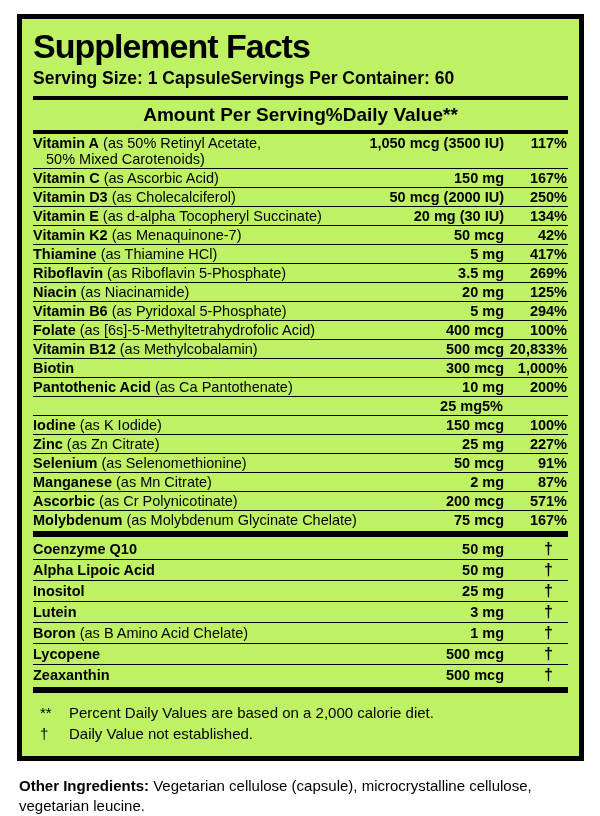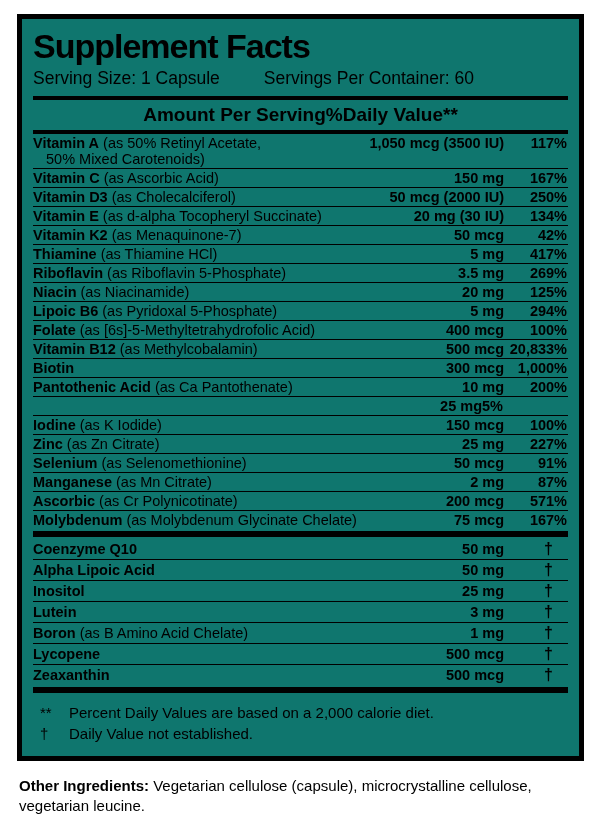--- a/index.html
+++ b/index.html
@@ -5,29 +5,29 @@
   * { box-sizing: border-box; margin: 0; padding: 0; }
   html, body {
     width: 600px; height: 816px; overflow: hidden;
     background: #ffffff; color: #000;
     font-family: "Liberation Sans", sans-serif;
   }
   .label-box {
     margin: 14px 16px 0 17px;
     border: 5px solid #000;
     padding: 6px 11px 9px 11px;
-    background: #0f766e;
+    background: #bef264;
   }
   .title {
     font-size: 34px; font-weight: bold; letter-spacing: -1px;
     line-height: 1.12; padding-top: 2px;
   }
   .serving-row {
-    display: flex; gap: 44px;
-    font-weight: normal; font-size: 17.5px;
+    display: flex; 
+    font-weight: bold; font-size: 17.5px;
     margin: 3px 0 7px 0;
   }
   .bar { background: #000; height: 4px; border: none; }
   .bar.thick { height: 6px; }
   .col-head {
     display: flex; justify-content: center; align-items: baseline;
     font-weight: bold; font-size: 19px;
     padding: 4px 0 4px 0;
   }
   .rows { }
@@ -121,21 +121,21 @@
     <span class="cell dv">269%</span>
   </div>
 
   <div class="row">
     <span class="cell name"><span class="nm">Niacin</span><span class="form">&nbsp;(as Niacinamide)</span></span>
     <span class="cell amount">20 mg</span>
     <span class="cell dv">125%</span>
   </div>
 
   <div class="row">
-    <span class="cell name"><span class="nm">Lipoic B6</span><span class="form">&nbsp;(as Pyridoxal 5-Phosphate)</span></span>
+    <span class="cell name"><span class="nm">Vitamin B6</span><span class="form">&nbsp;(as Pyridoxal 5-Phosphate)</span></span>
     <span class="cell amount">5 mg</span>
     <span class="cell dv">294%</span>
   </div>
 
   <div class="row">
     <span class="cell name"><span class="nm">Folate</span><span class="form">&nbsp;(as [6s]-5-Methyltetrahydrofolic Acid)</span></span>
     <span class="cell amount">400 mcg</span>
     <span class="cell dv">100%</span>
   </div>
 

